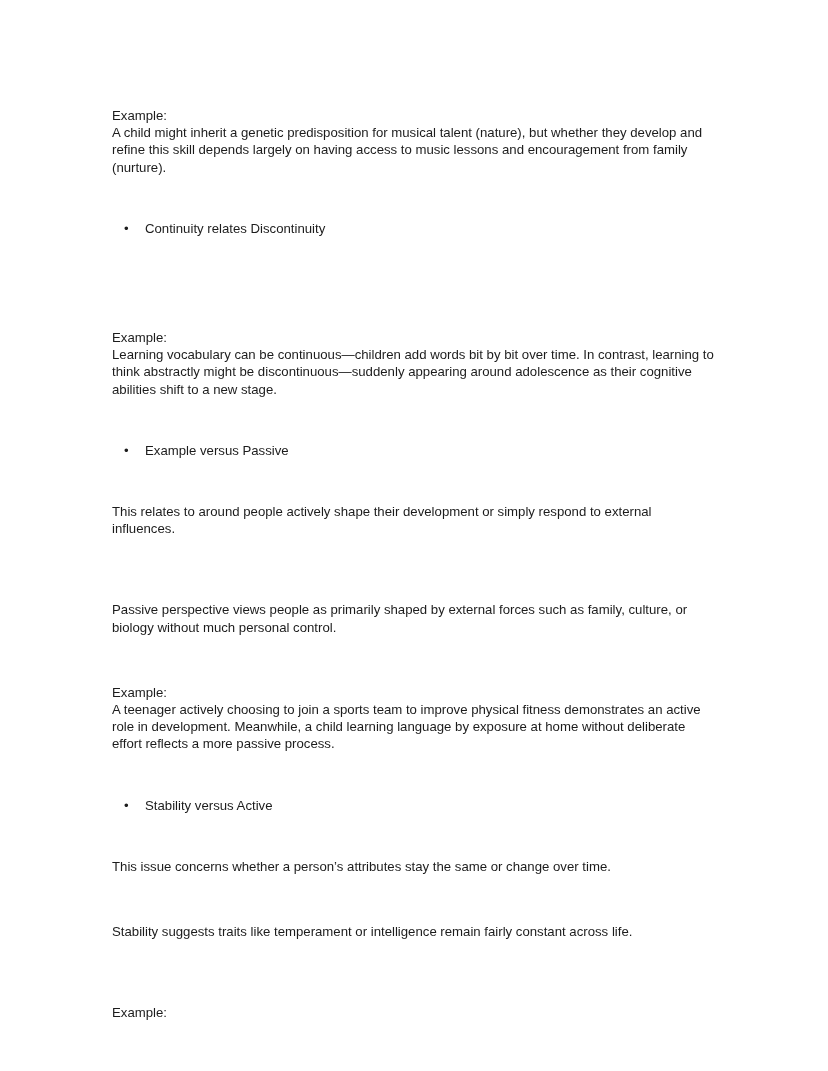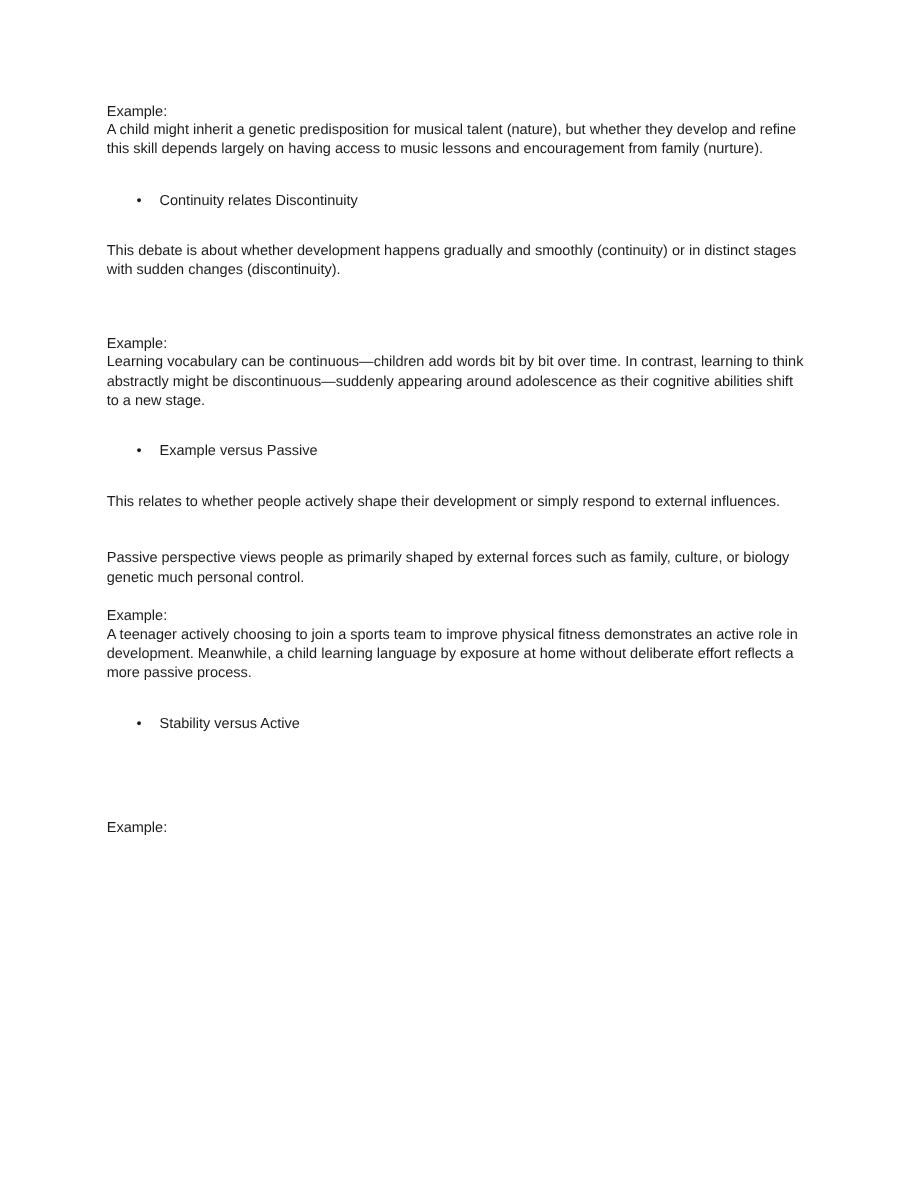--- a/index.html
+++ b/index.html
@@ -21,21 +21,21 @@
     background: #ffffff;
     overflow: hidden;
   }
   .content {
     position: absolute;
     left: 96px;
     top: 91px;
     width: 638px;
   }
   p.para {
-    margin: 1px;
+    margin: 16px;
     font-size: 13.2px;
     line-height: 17.2px;
     color: #1c1c1c;
     text-align: left;
     white-space: pre-wrap;
   }
   .gap-para { height: 16px; }
   .gap-before-bullet { height: 28px; }
   .gap-after-bullet { height: 28px; }
   ul.bullets {
@@ -73,21 +73,20 @@
 
     <ul class="bullets">
       <li class="bullet-item">
         <span class="marker">•</span>
         <span>Continuity relates Discontinuity</span>
       </li>
     </ul>
 
     <div class="gap-after-bullet"></div>
 
-    <p class="para">This debate is about whether development happens gradually and smoothly (continuity) or in distinct stages with sudden changes (discontinuity).</p>
 
     <div class="gap-para"></div>
 
 
     <div class="gap-para"></div>
 
 
     <div class="gap-para"></div>
 
     <p class="para">Example:
@@ -97,48 +96,50 @@
 
     <ul class="bullets">
       <li class="bullet-item">
         <span class="marker">•</span>
         <span>Example versus Passive</span>
       </li>
     </ul>
 
     <div class="gap-after-bullet"></div>
 
-    <p class="para">This relates to whether people actively shape their development or simply respond to external influences.</p>
+    <p class="para">This relates to around people actively shape their development or simply respond to external influences.</p>
 
     <div class="gap-para"></div>
 
 
     <div class="gap-para"></div>
 
-    <p class="para">Passive perspective views people as primarily shaped by external forces such as family, culture, or biology genetic much personal control.</p>
+    <p class="para">Passive perspective views people as primarily shaped by external forces such as family, culture, or biology without much personal control.</p>
 
     <div class="gap-para"></div>
 
     <p class="para">Example:
 A teenager actively choosing to join a sports team to improve physical fitness demonstrates an active role in development. Meanwhile, a child learning language by exposure at home without deliberate effort reflects a more passive process.</p>
 
     <div class="gap-before-bullet"></div>
 
     <ul class="bullets">
       <li class="bullet-item">
         <span class="marker">•</span>
         <span>Stability versus Active</span>
       </li>
     </ul>
 
     <div class="gap-after-bullet"></div>
 
+    <p class="para">This issue concerns whether a person’s attributes stay the same or change over time.</p>
 
     <div class="gap-para"></div>
 
+    <p class="para">Stability suggests traits like temperament or intelligence remain fairly constant across life.</p>
 
     <div class="gap-para"></div>
 
 
     <div class="gap-para"></div>
 
     <p class="para">Example:</p>
 
   </div>
 </div>

